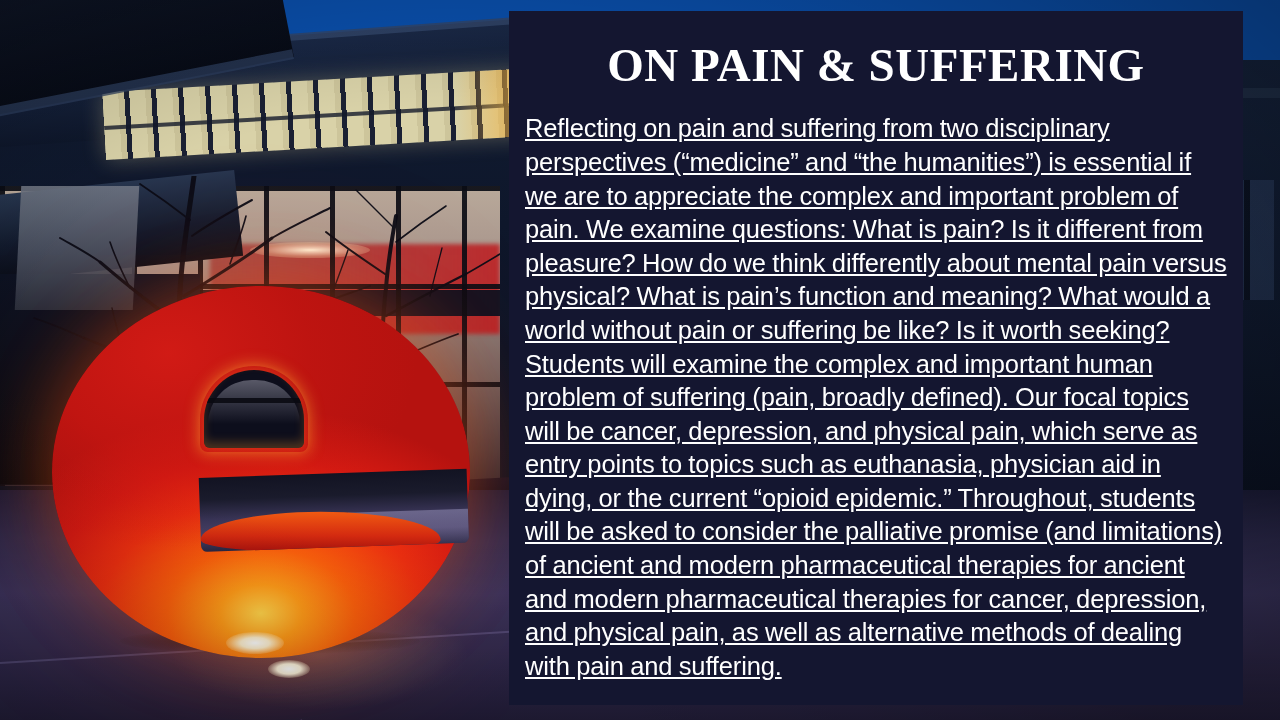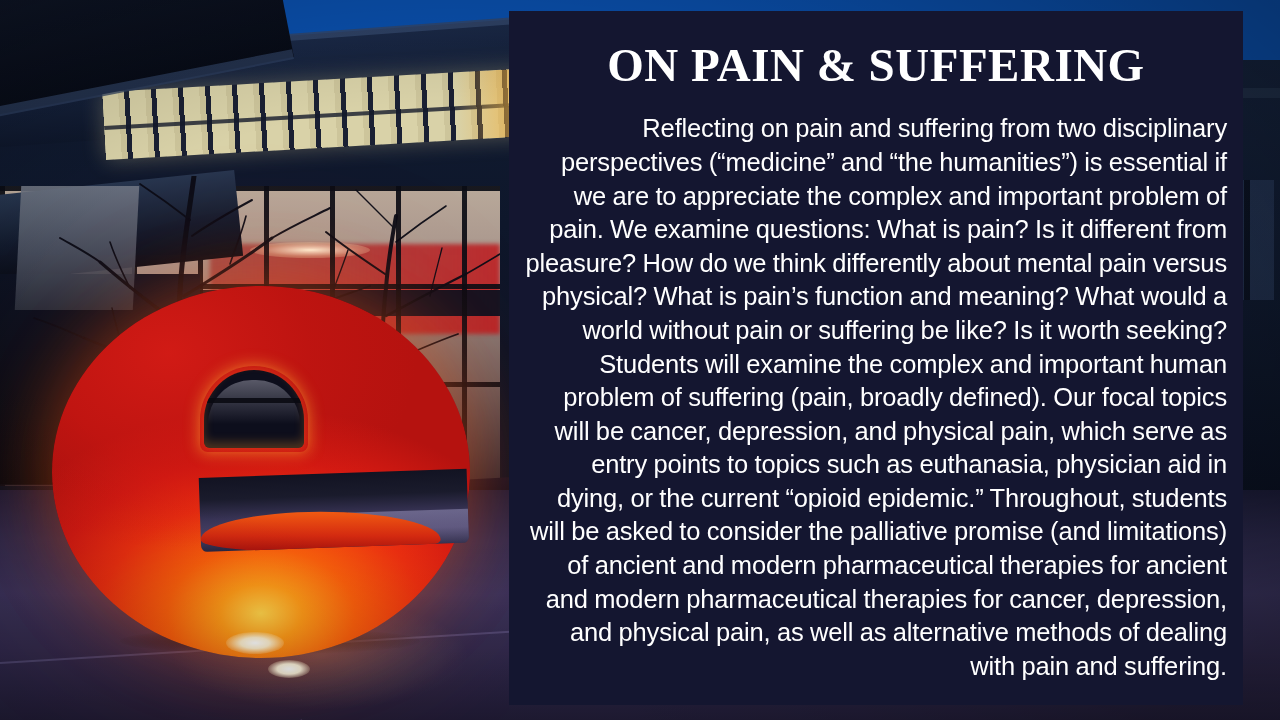--- a/index.html
+++ b/index.html
@@ -436,27 +436,28 @@
     font-family: "Liberation Serif", "DejaVu Serif", serif;
     font-weight: bold;
     font-size: 47px;
     letter-spacing: .5px;
     line-height: 1.05;
   }
 
   .panel-body {
     margin: 0;
     padding: 22px 6px 0 6px;
-    text-align: right;
+    text-align: left;
     color: #ffffff;
     font-family: "Liberation Sans", "DejaVu Sans", sans-serif;
     font-size: 25.5px;
     line-height: 33.6px;
     letter-spacing: -0.15px;
     word-spacing: -0.5px;
+    text-decoration: underline;
   }
 </style>
 </head>
 <body>
 
 <div class="slide">
 
   <div class="photo">
 
     <div class="sky"></div>

